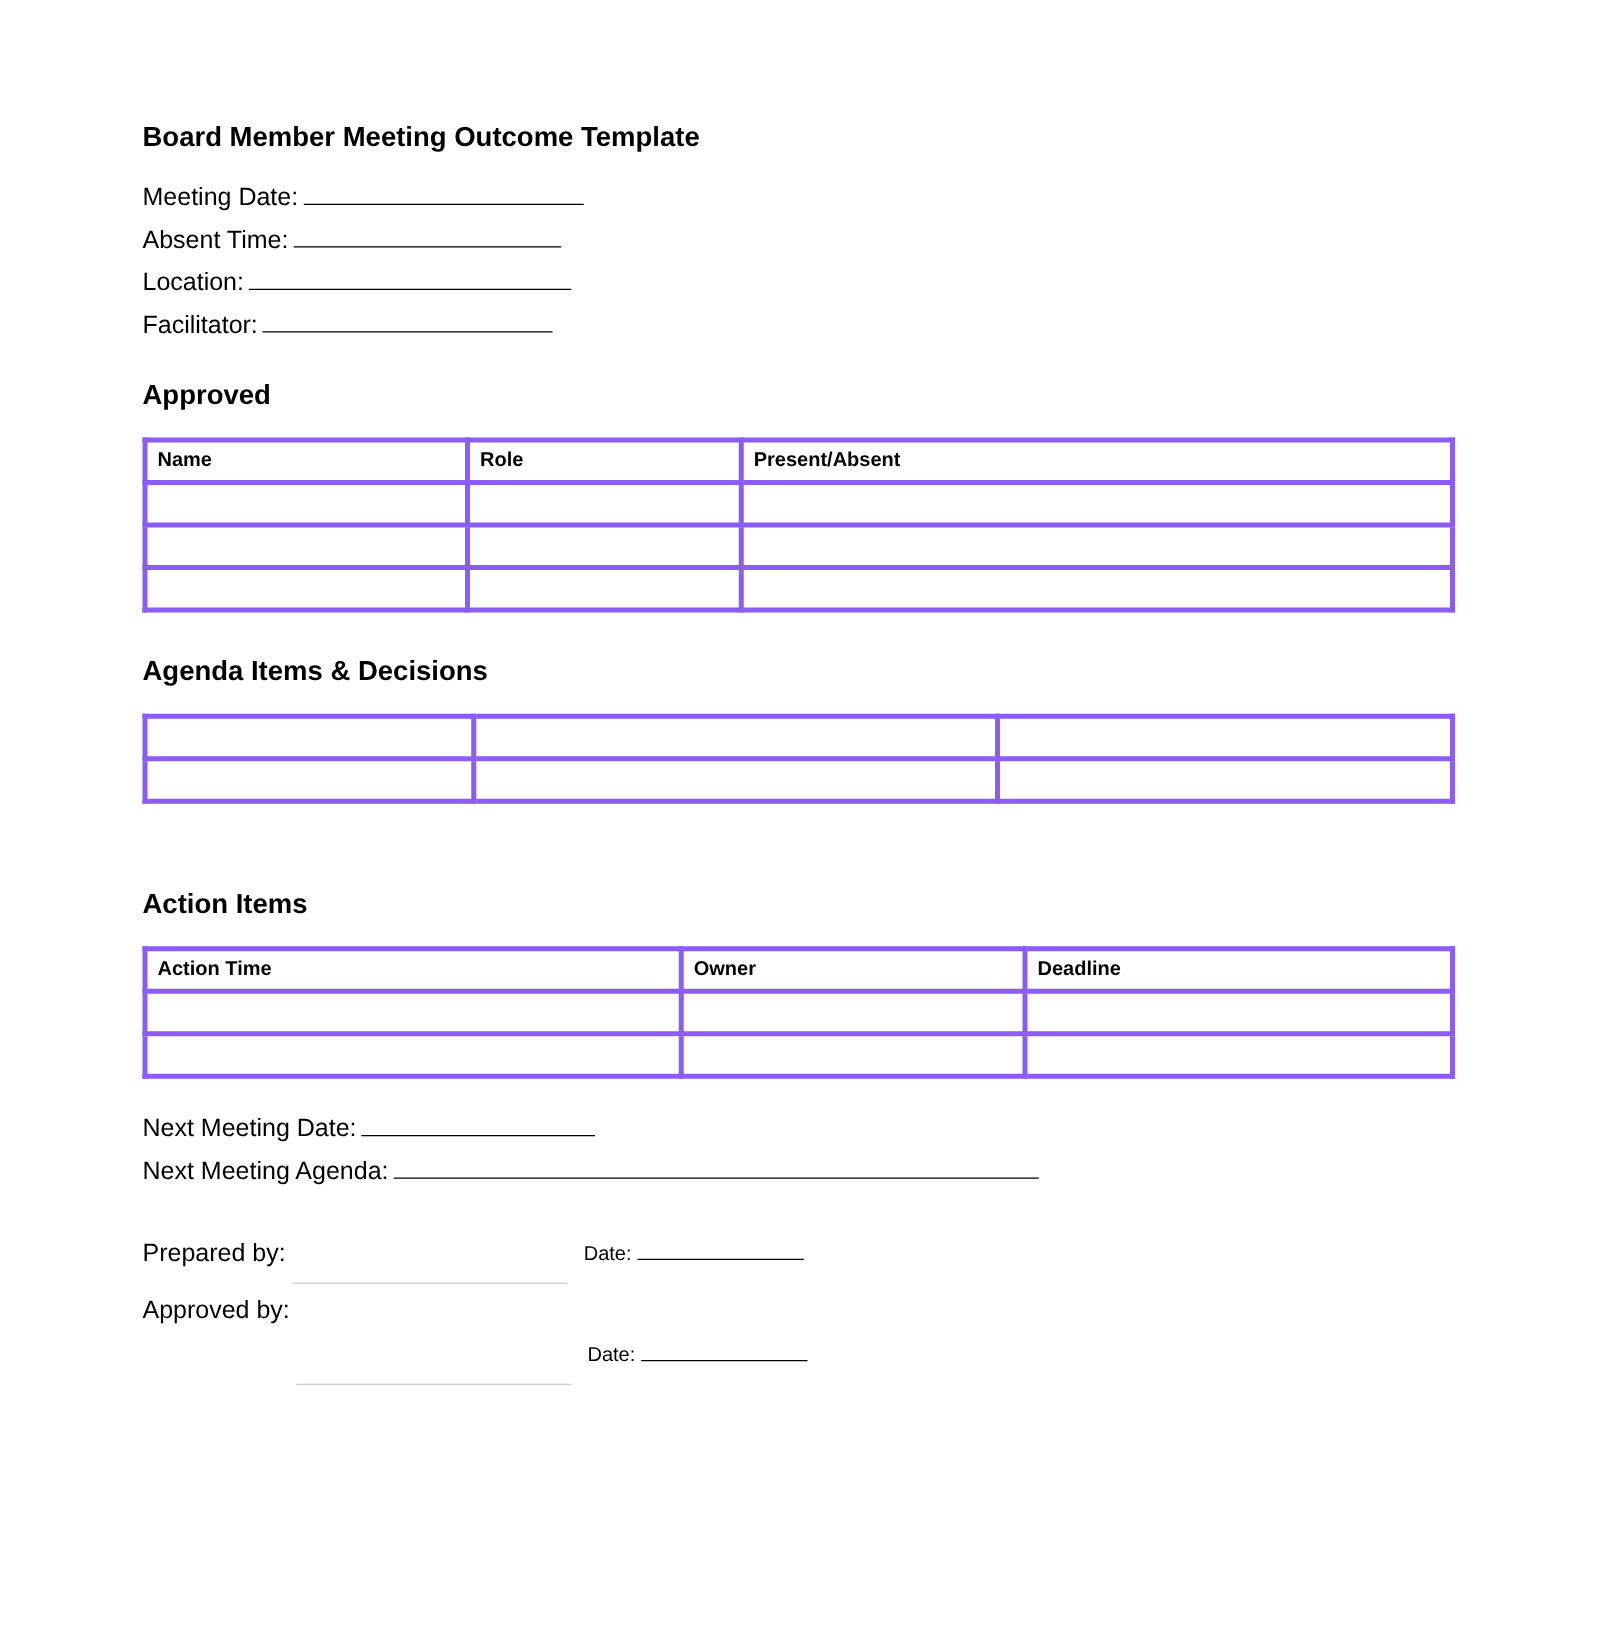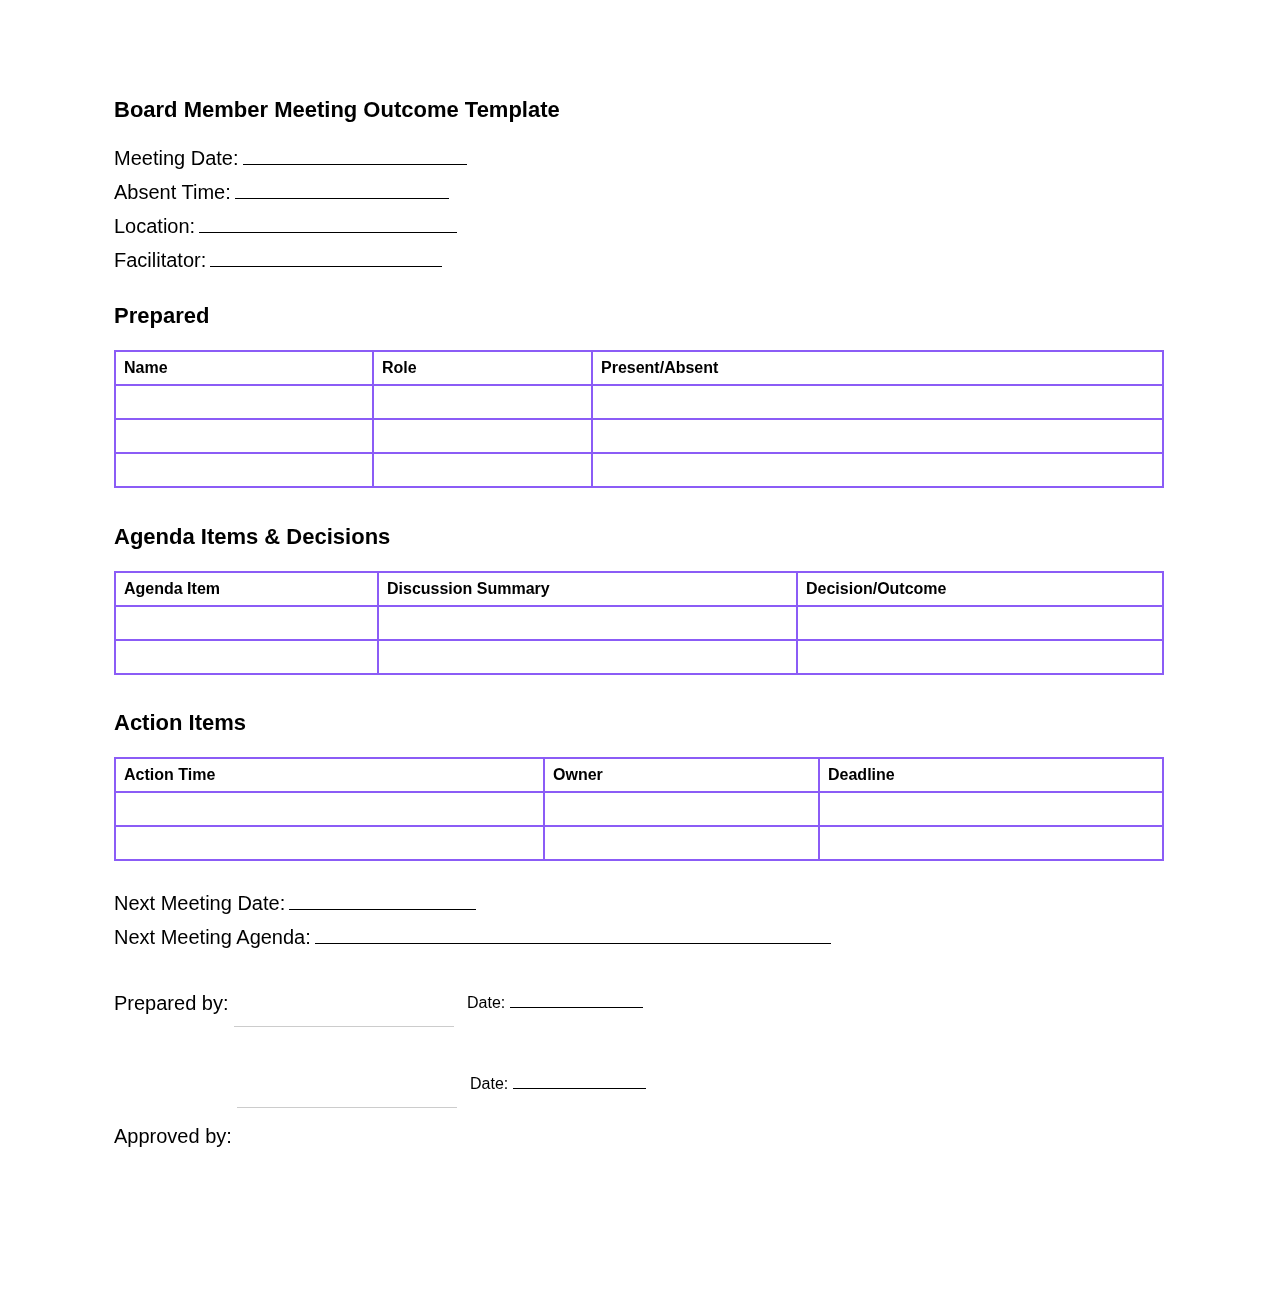--- a/index.html
+++ b/index.html
@@ -19,21 +19,21 @@
   .blank { display: inline-block; border-bottom: 1px solid #000; height: 15px; vertical-align: baseline; margin-left: 4px; }
   h2 {
     position: absolute; left: 0; margin: 0; font-size: 22px; font-weight: bold;
     line-height: 28px; white-space: nowrap;
   }
   table {
     position: absolute; left: 0; width: 1050px; border-collapse: collapse;
     table-layout: fixed;
   }
   th, td {
-    border: 2px solid #8b5cf6; height: 34px; padding: 0 8px; text-align: left;
+    border: 4px solid #8b5cf6; height: 34px; padding: 0 8px; text-align: left;
     font-size: 16px; box-sizing: border-box;
   }
   th { font-weight: bold; }
   .sig-label { position: absolute; font-size: 20px; line-height: 20px; white-space: nowrap; }
   .sig-line { position: absolute; border-bottom: 1px solid #cccccc; width: 220px; height: 0; }
   .date-label { position: absolute; font-size: 16px; line-height: 20px; white-space: nowrap; }
   .date-blank { display: inline-block; border-bottom: 1px solid #000; height: 15px; width: 133px; margin-left: 5px; }
 </style>
 </head>
 <body>
@@ -47,21 +47,21 @@
   <div class="field" style="top:182px">
     <span>Absent Time:</span><span class="blank" style="width:214px"></span>
   </div>
   <div class="field" style="top:216px">
     <span>Location:</span><span class="blank" style="width:258px"></span>
   </div>
   <div class="field" style="top:250px">
     <span>Facilitator:</span><span class="blank" style="width:232px"></span>
   </div>
 
-  <h2 style="top:302px">Prepared</h2>
+  <h2 style="top:302px">Approved</h2>
   <table style="top:350px">
     <colgroup>
         <col style="width:258px">
         <col style="width:219px">
         <col>
       </colgroup>
     <tbody>
         <tr>
       <th>Name</th>
       <th>Role</th>
@@ -86,25 +86,20 @@
     </table>
 
   <h2 style="top:523px">Agenda Items &amp; Decisions</h2>
   <table style="top:571px">
     <colgroup>
         <col style="width:263px">
         <col style="width:419px">
         <col>
       </colgroup>
     <tbody>
-        <tr>
-      <th>Agenda Item</th>
-      <th>Discussion Summary</th>
-      <th>Decision/Outcome</th>
-    </tr>
     <tr>
       <td></td>
       <td></td>
       <td></td>
     </tr>
     <tr>
       <td></td>
       <td></td>
       <td></td>
     </tr>
@@ -141,16 +136,16 @@
     <span>Next Meeting Date:</span><span class="blank" style="width:187px"></span>
   </div>
   <div class="field" style="top:927px">
     <span>Next Meeting Agenda:</span><span class="blank" style="width:516px"></span>
   </div>
 
   <span class="sig-label" style="left:0; top:993px">Prepared by:</span>
   <div class="sig-line" style="left:120px; top:1026px"></div>
   <span class="date-label" style="left:353px; top:992px"><span>Date:</span><span class="date-blank"></span></span>
 
-  <span class="sig-label" style="left:0; top:1126px">Approved by:</span>
+  <span class="sig-label" style="left:0; top:1038px">Approved by:</span>
   <div class="sig-line" style="left:123px; top:1107px"></div>
   <span class="date-label" style="left:356px; top:1073px"><span>Date:</span><span class="date-blank"></span></span>
 </div>
 
 </body></html>

